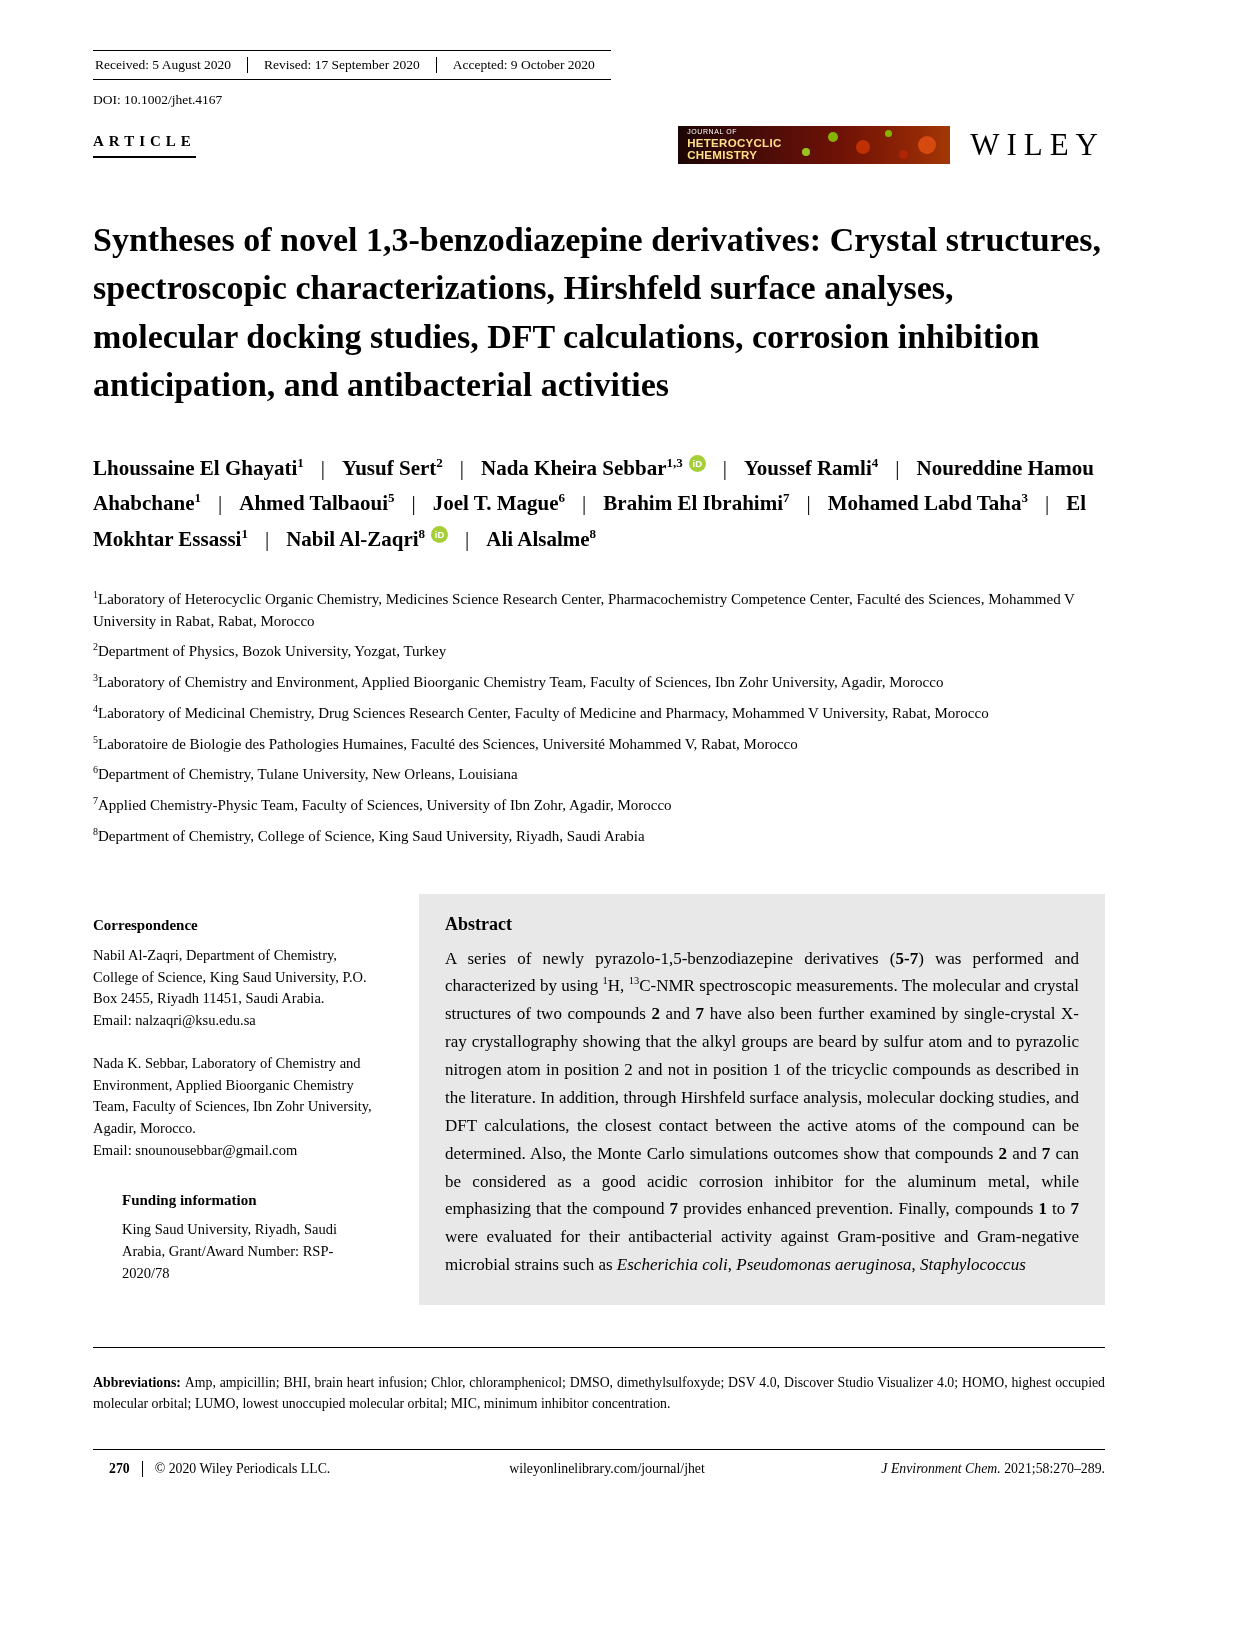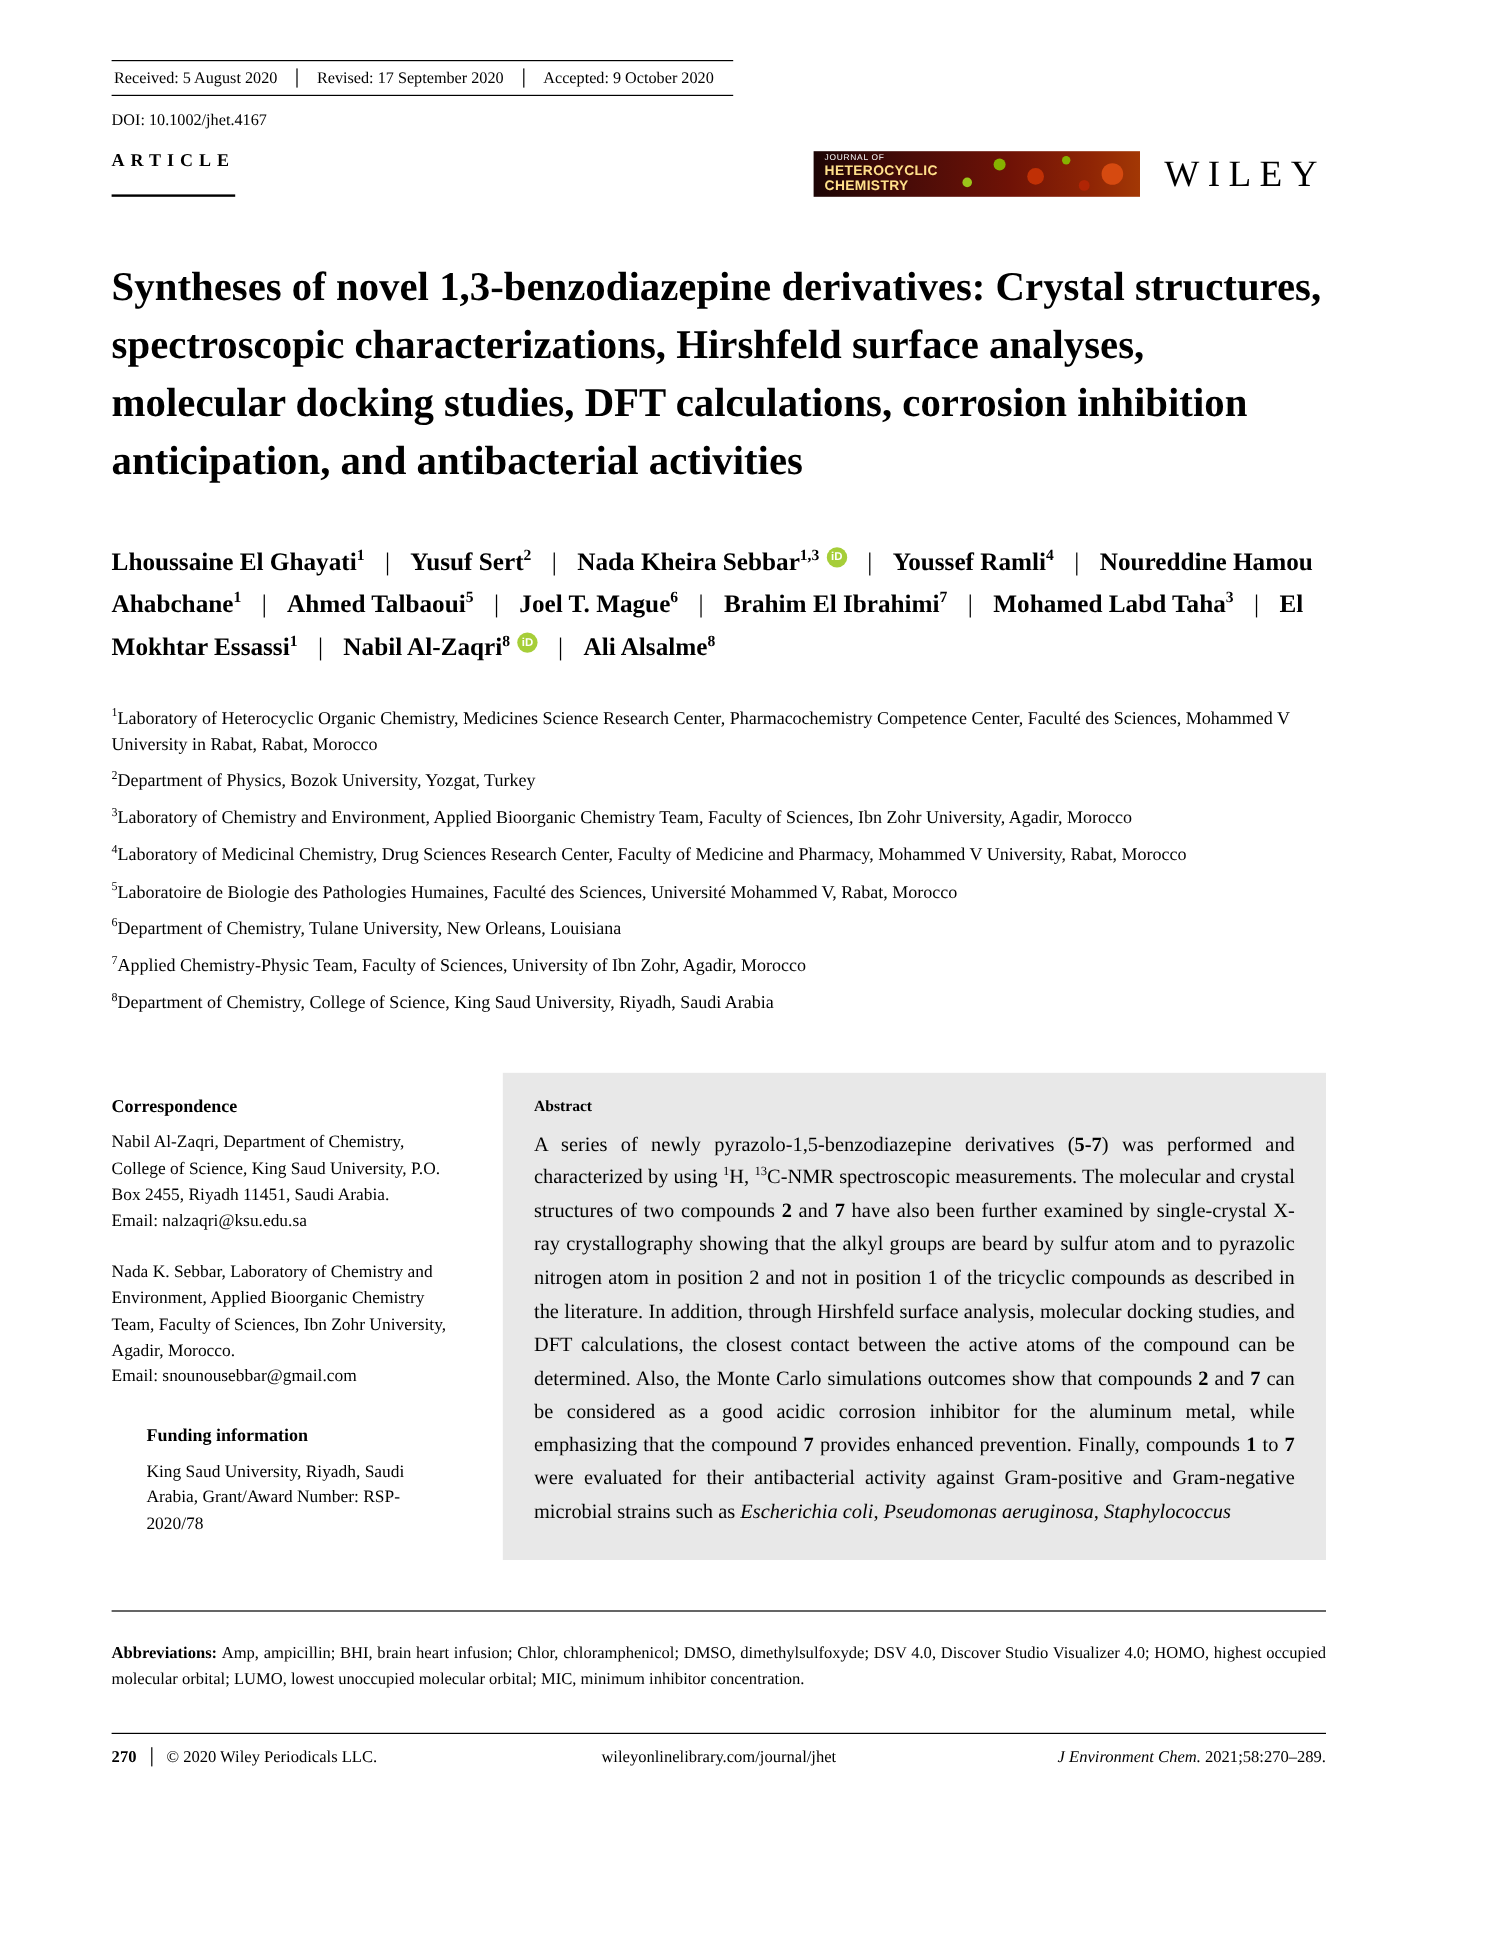--- a/index.html
+++ b/index.html
@@ -32,20 +32,21 @@
   .date-item:first-child { padding-left: 2px; }
   .date-item.mid { border-left: 1px solid #000; }
 
   .doi { margin-top: 12px; font-size: 13.5px; }
 
   
   .head-row {
     margin-top: 18px;
     display: flex;
     justify-content: space-between;
+    align-items: center;
   }
   .article-type {
     font-size: 15px;
     font-weight: bold;
     letter-spacing: 5px;
     border-bottom: 2.5px solid #000;
     padding-bottom: 6px;
   }
   .logo-group { display: flex; align-items: center; gap: 20px; }
   .journal-banner {
@@ -123,21 +124,21 @@
   .funding { margin-top: 27px; margin-left: 29px; }
   .email-line a, .email-line span { color: #000; text-decoration: none; }
   .col-divider { width: 1px; background: #000; margin: 0 22px 0 19px; }
 
   .abstract-box {
     flex: 1;
     background: #e8e8e8;
     padding: 20px 26px 26px 26px;
     box-sizing: border-box;
   }
-  .abstract-box h3 { font-size: 13px; margin: 0 0 10px 0; }
+  .abstract-box h3 { font-size: 18px; margin: 0 0 10px 0; }
   .abstract-text {
     font-size: 17px;
     line-height: 1.64;
     text-align: justify;
     margin: 0;
   }
 
   
   .abbreviations {
     margin-top: 42px;
@@ -150,21 +151,21 @@
 
   
   .footer {
     margin-top: 34px;
     border-top: 1px solid #000;
     padding-top: 11px;
     display: flex;
     align-items: center;
     font-size: 13.8px;
   }
-  .footer .f-left  { flex: 1; display: flex; align-items: center; }
+  .footer .f-left  { flex: 1; display: flex; align-items: center; margin-left: 16px; }
   .footer .f-center{ flex: 1; text-align: center; }
   .footer .f-right { flex: 1; text-align: right; }
   .page-num { font-weight: bold; }
   .f-divider {
     display: inline-block;
     width: 1px; height: 16px;
     background: #000;
     margin: 0 12px;
   }
 </style>

